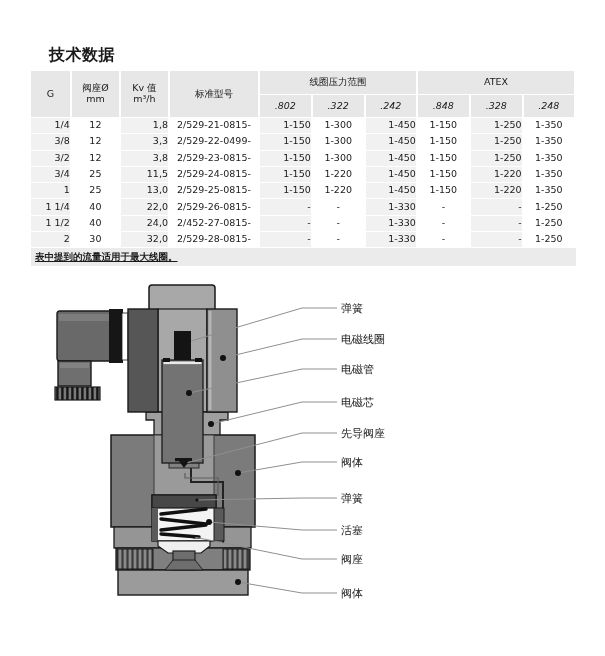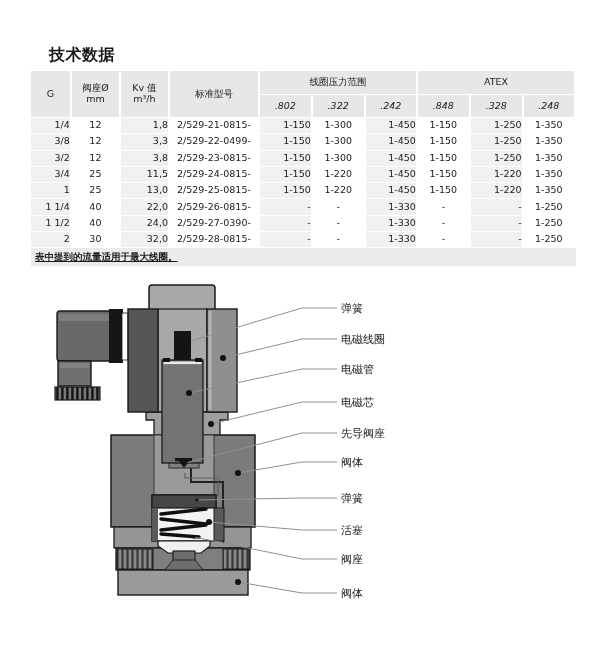--- a/index.html
+++ b/index.html
@@ -143,21 +143,21 @@
           <td>-</td>
           <td class="shade">1-330</td>
           <td>-</td>
           <td class="shade">-</td>
           <td>1-250</td>
         </tr>
         <tr>
           <td class="shade">1 1/2</td>
           <td>40</td>
           <td class="shade">24,0</td>
-          <td>2/529-27-0390-</td>
+          <td>2/452-27-0815-</td>
           <td class="shade">-</td>
           <td>-</td>
           <td class="shade">1-330</td>
           <td>-</td>
           <td class="shade">-</td>
           <td>1-250</td>
         </tr>
         <tr>
           <td class="shade">2</td>
           <td>30</td>

